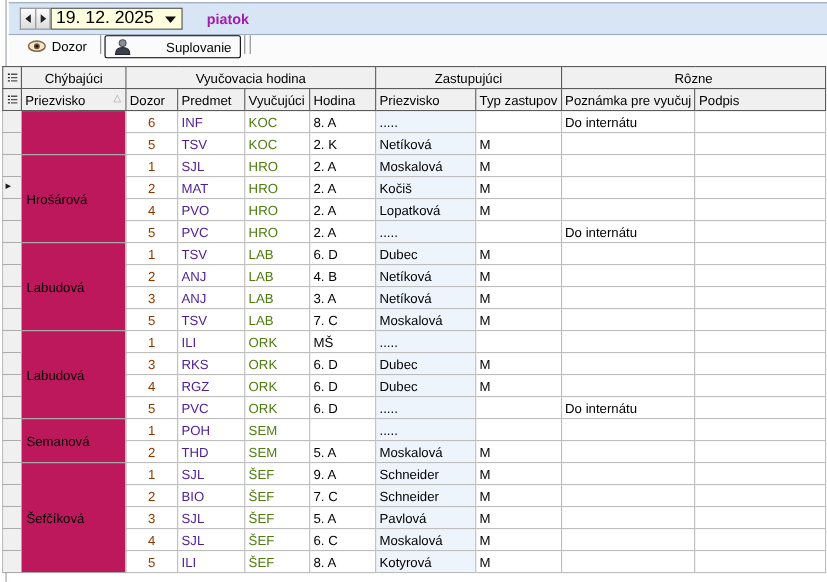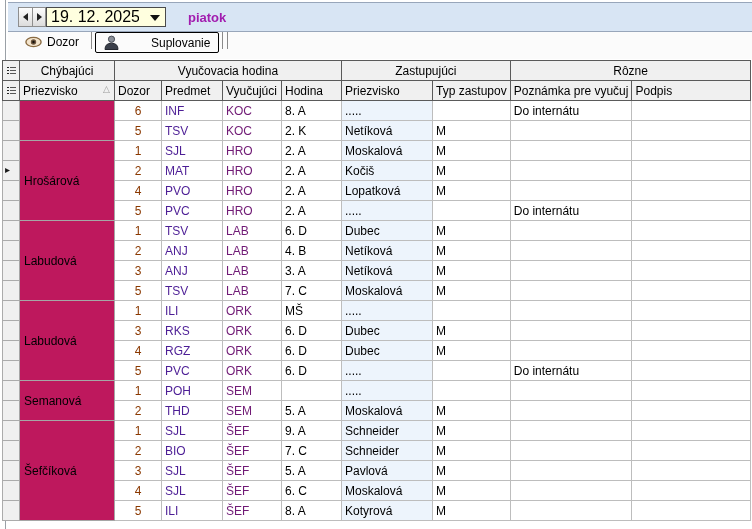--- a/index.html
+++ b/index.html
@@ -64,21 +64,21 @@
   thead tr.sections th.sec{text-align:center;}
   thead th.gutter-h{padding:0;text-align:center;}
   th.sortable{position:relative;}
   .sort-glyph{position:absolute;right:4px;top:3px;color:#9a9a9a;font-size:9px;}
   tbody td{border:1px solid #bdbdbd;height:20px;padding:0 3px;background:#fff;}
   tbody tr.group-start td{border-top-color:#909090;}
   td.gutter{background:#f0f0f0;border-color:#ababab;padding:0;position:relative;}
   td.group-cell{background:#be185d;vertical-align:middle;border-color:#a6a6a6;padding-left:4px;}
   td.hod{text-align:center;color:#8a3800;}
   td.pred{color:#4c1d95;}
-  td.vyu{color:#701a75;}
+  td.vyu{color:#4d7c0f;}
   td.zast{background:#edf4fc;}
   .row-marker{
     position:absolute;left:2px;top:4px;font-size:10px;line-height:10px;color:#1a1a1a;
   }
 </style>
 </head>
 <body>
 
 <div id="side-edge"></div>
 

